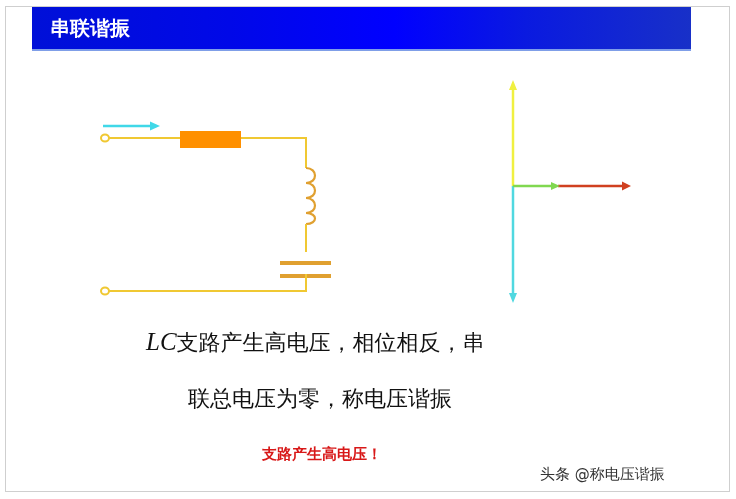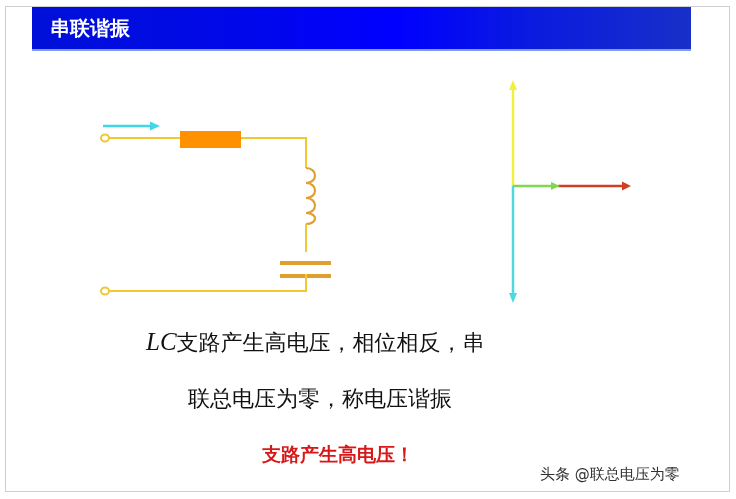--- a/index.html
+++ b/index.html
@@ -66,21 +66,21 @@
     font-weight: normal;
     font-size: 25px;
   }
   .warning {
     position: absolute;
     left: 262px;
     top: 440px;
     color: #d81818;
     font-family: "DejaVu Sans", sans-serif;
     font-weight: bold;
-    font-size: 19px;
+    font-size: 15px;
     line-height: 28px;
     white-space: nowrap;
   }
   .watermark {
     position: absolute;
     left: 540px;
     top: 464px;
     color: #333333;
     font-family: "DejaVu Sans", sans-serif;
     font-size: 15px;
@@ -160,13 +160,13 @@
   </g>
 </svg>
 
 <div class="caption caption-line-1">
   <span class="lc-italic">LC</span><span>支路产生高电压，相位相反，串</span>
 </div>
 <div class="caption caption-line-2">联总电压为零，称电压谐振</div>
 
 <div class="warning">支路产生高电压！</div>
 
-<div class="watermark">头条 @联总电压为零</div>
+<div class="watermark">头条 @称电压谐振</div>
 
 </body></html>

